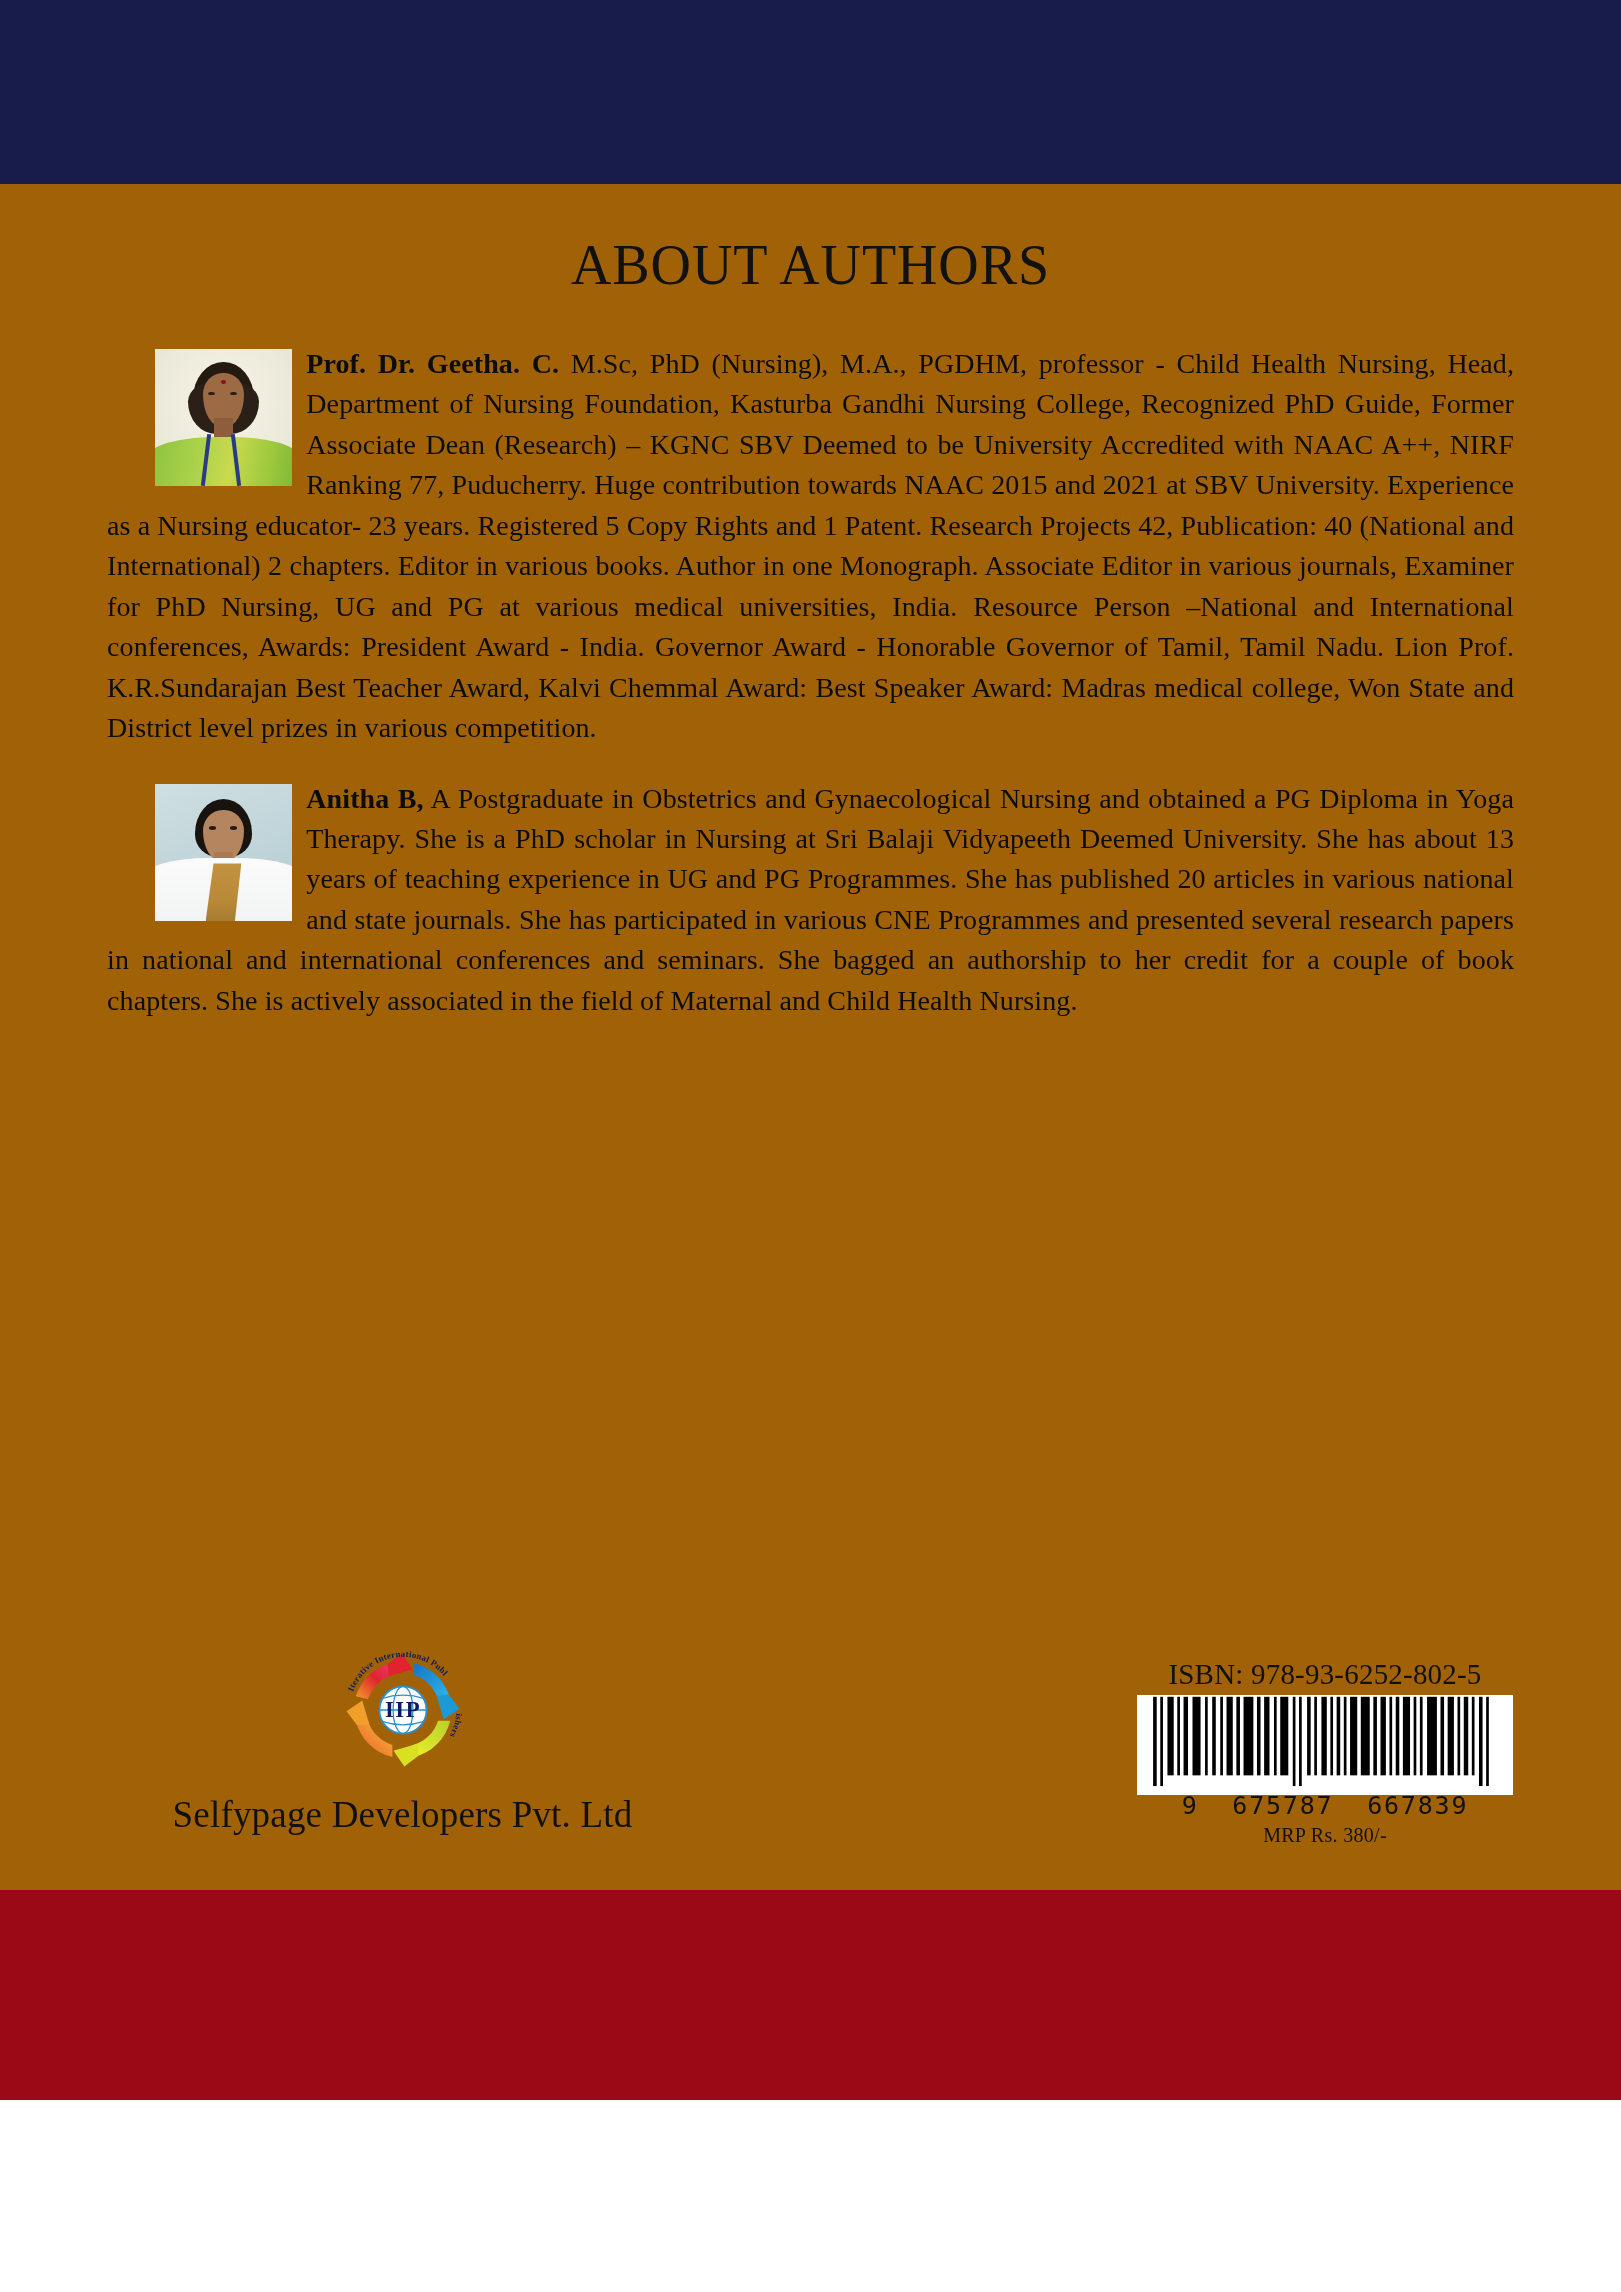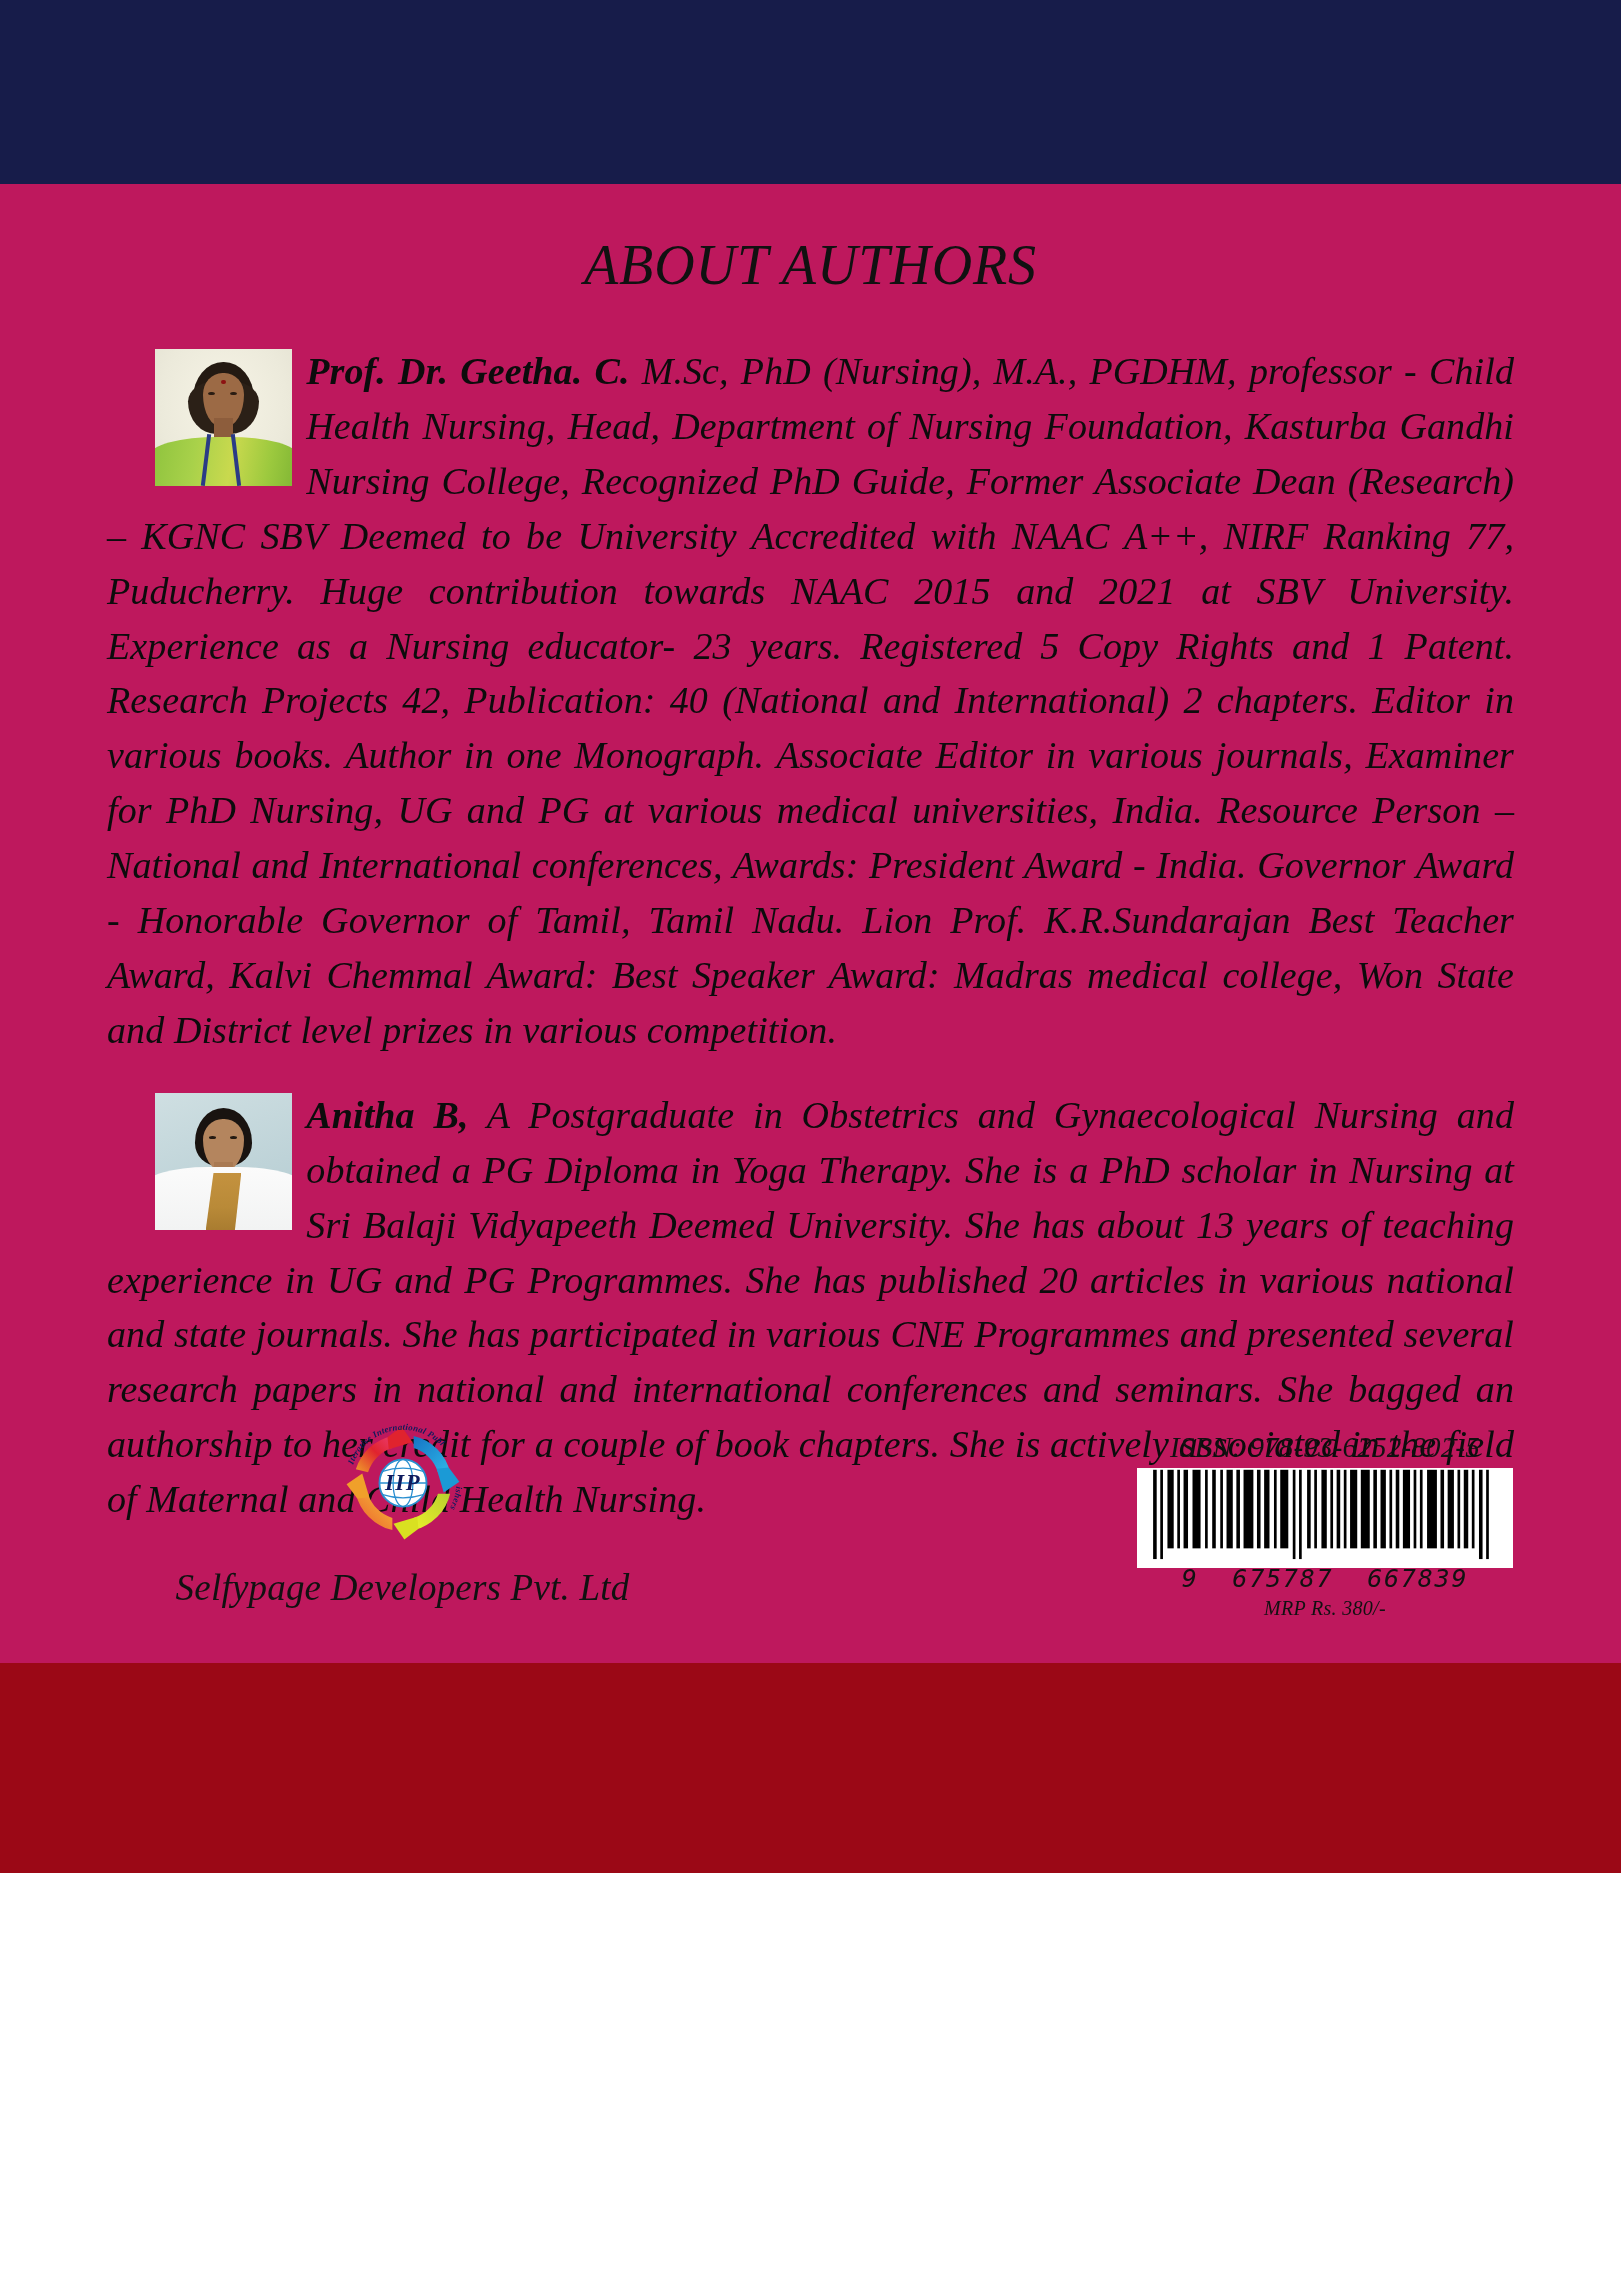--- a/index.html
+++ b/index.html
@@ -6,25 +6,24 @@
     margin: 0;
     padding: 0;
     background: #ffffff;
   }
   body {
     font-family: "Liberation Serif", "DejaVu Serif", serif;
   }
   .page {
     position: relative;
     width: 1621px;
-    height: 1873px;
-    background: #be185d;
+    height: 2100px;
+    background: #a16207;
     overflow: hidden;
     box-sizing: border-box;
-    font-style: italic;
   }
   .top-band {
     position: absolute;
     left: 0;
     top: 0;
     width: 1621px;
     height: 184px;
     background: #171c4a;
   }
   .bottom-band {
@@ -50,21 +49,21 @@
     letter-spacing: 0.9px;
     font-weight: 400;
     color: #111111;
     margin: 49px 0 0 0;
     font-family: "Liberation Serif", "DejaVu Serif", serif;
   }
 
   
   .author-block {
     margin-top: 47px;
-    font-size: 38px;
+    font-size: 28px;
     line-height: 1.445;
     text-align: justify;
     text-justify: inter-word;
     color: #0c0c0c;
     letter-spacing: 0.1px;
   }
   .author-block.second { margin-top: 30px; }
 
   .portrait {
     float: left;

